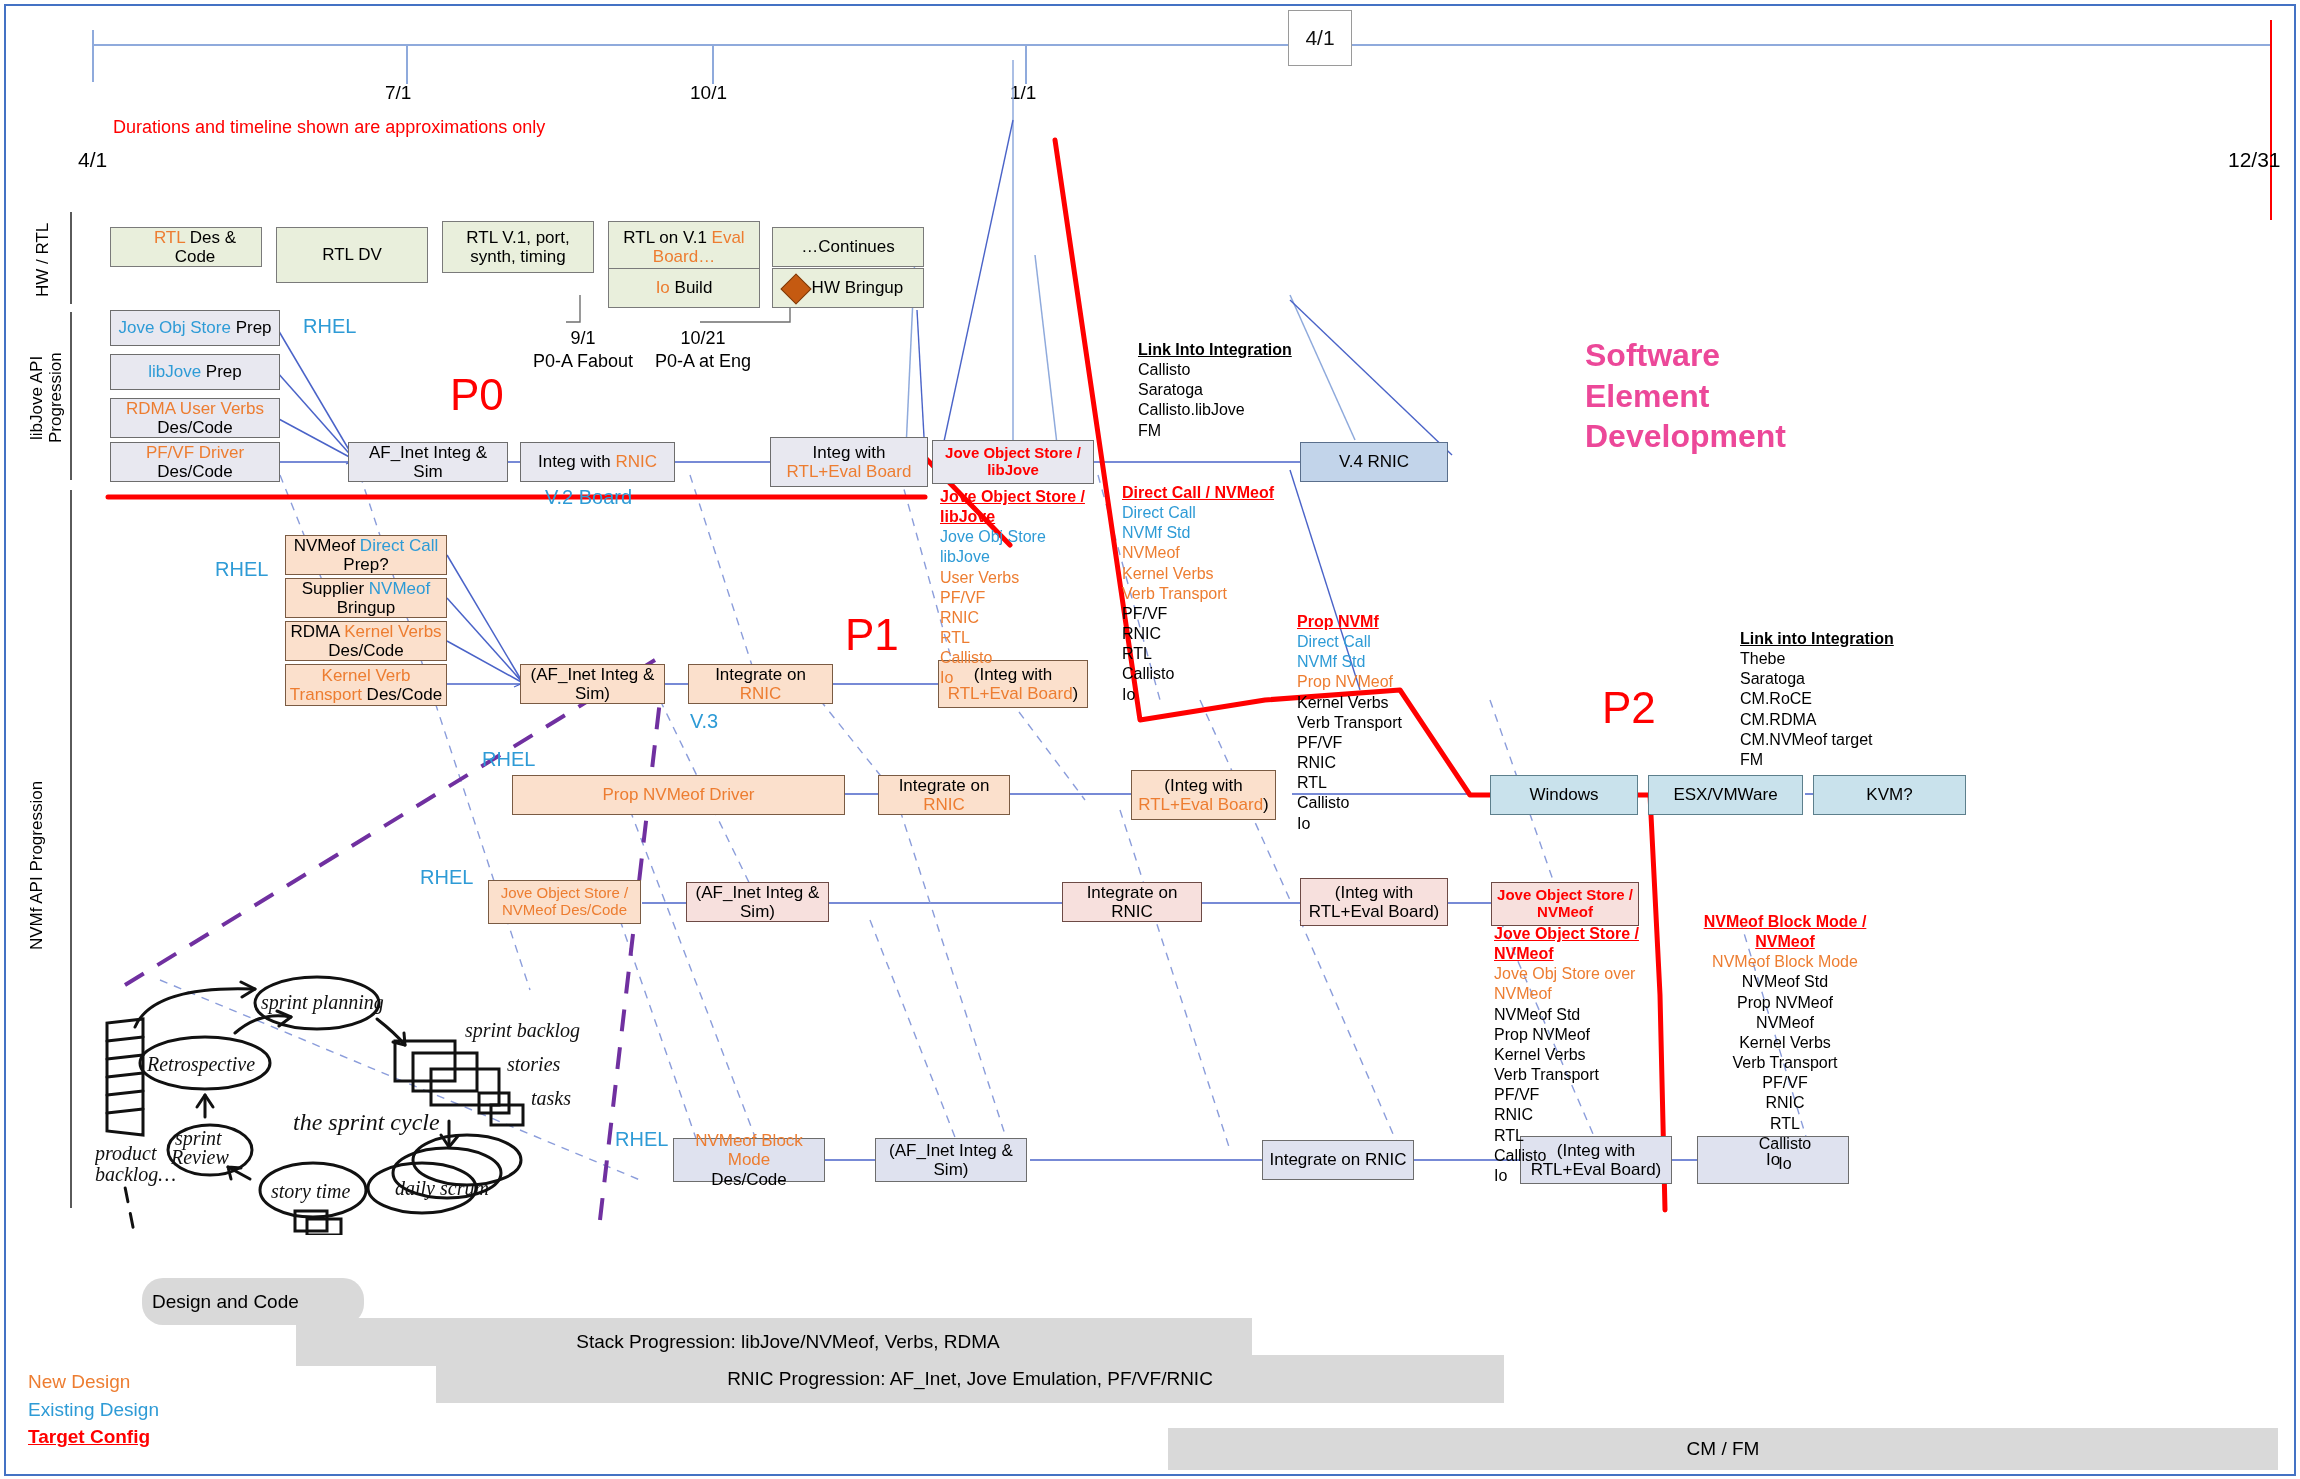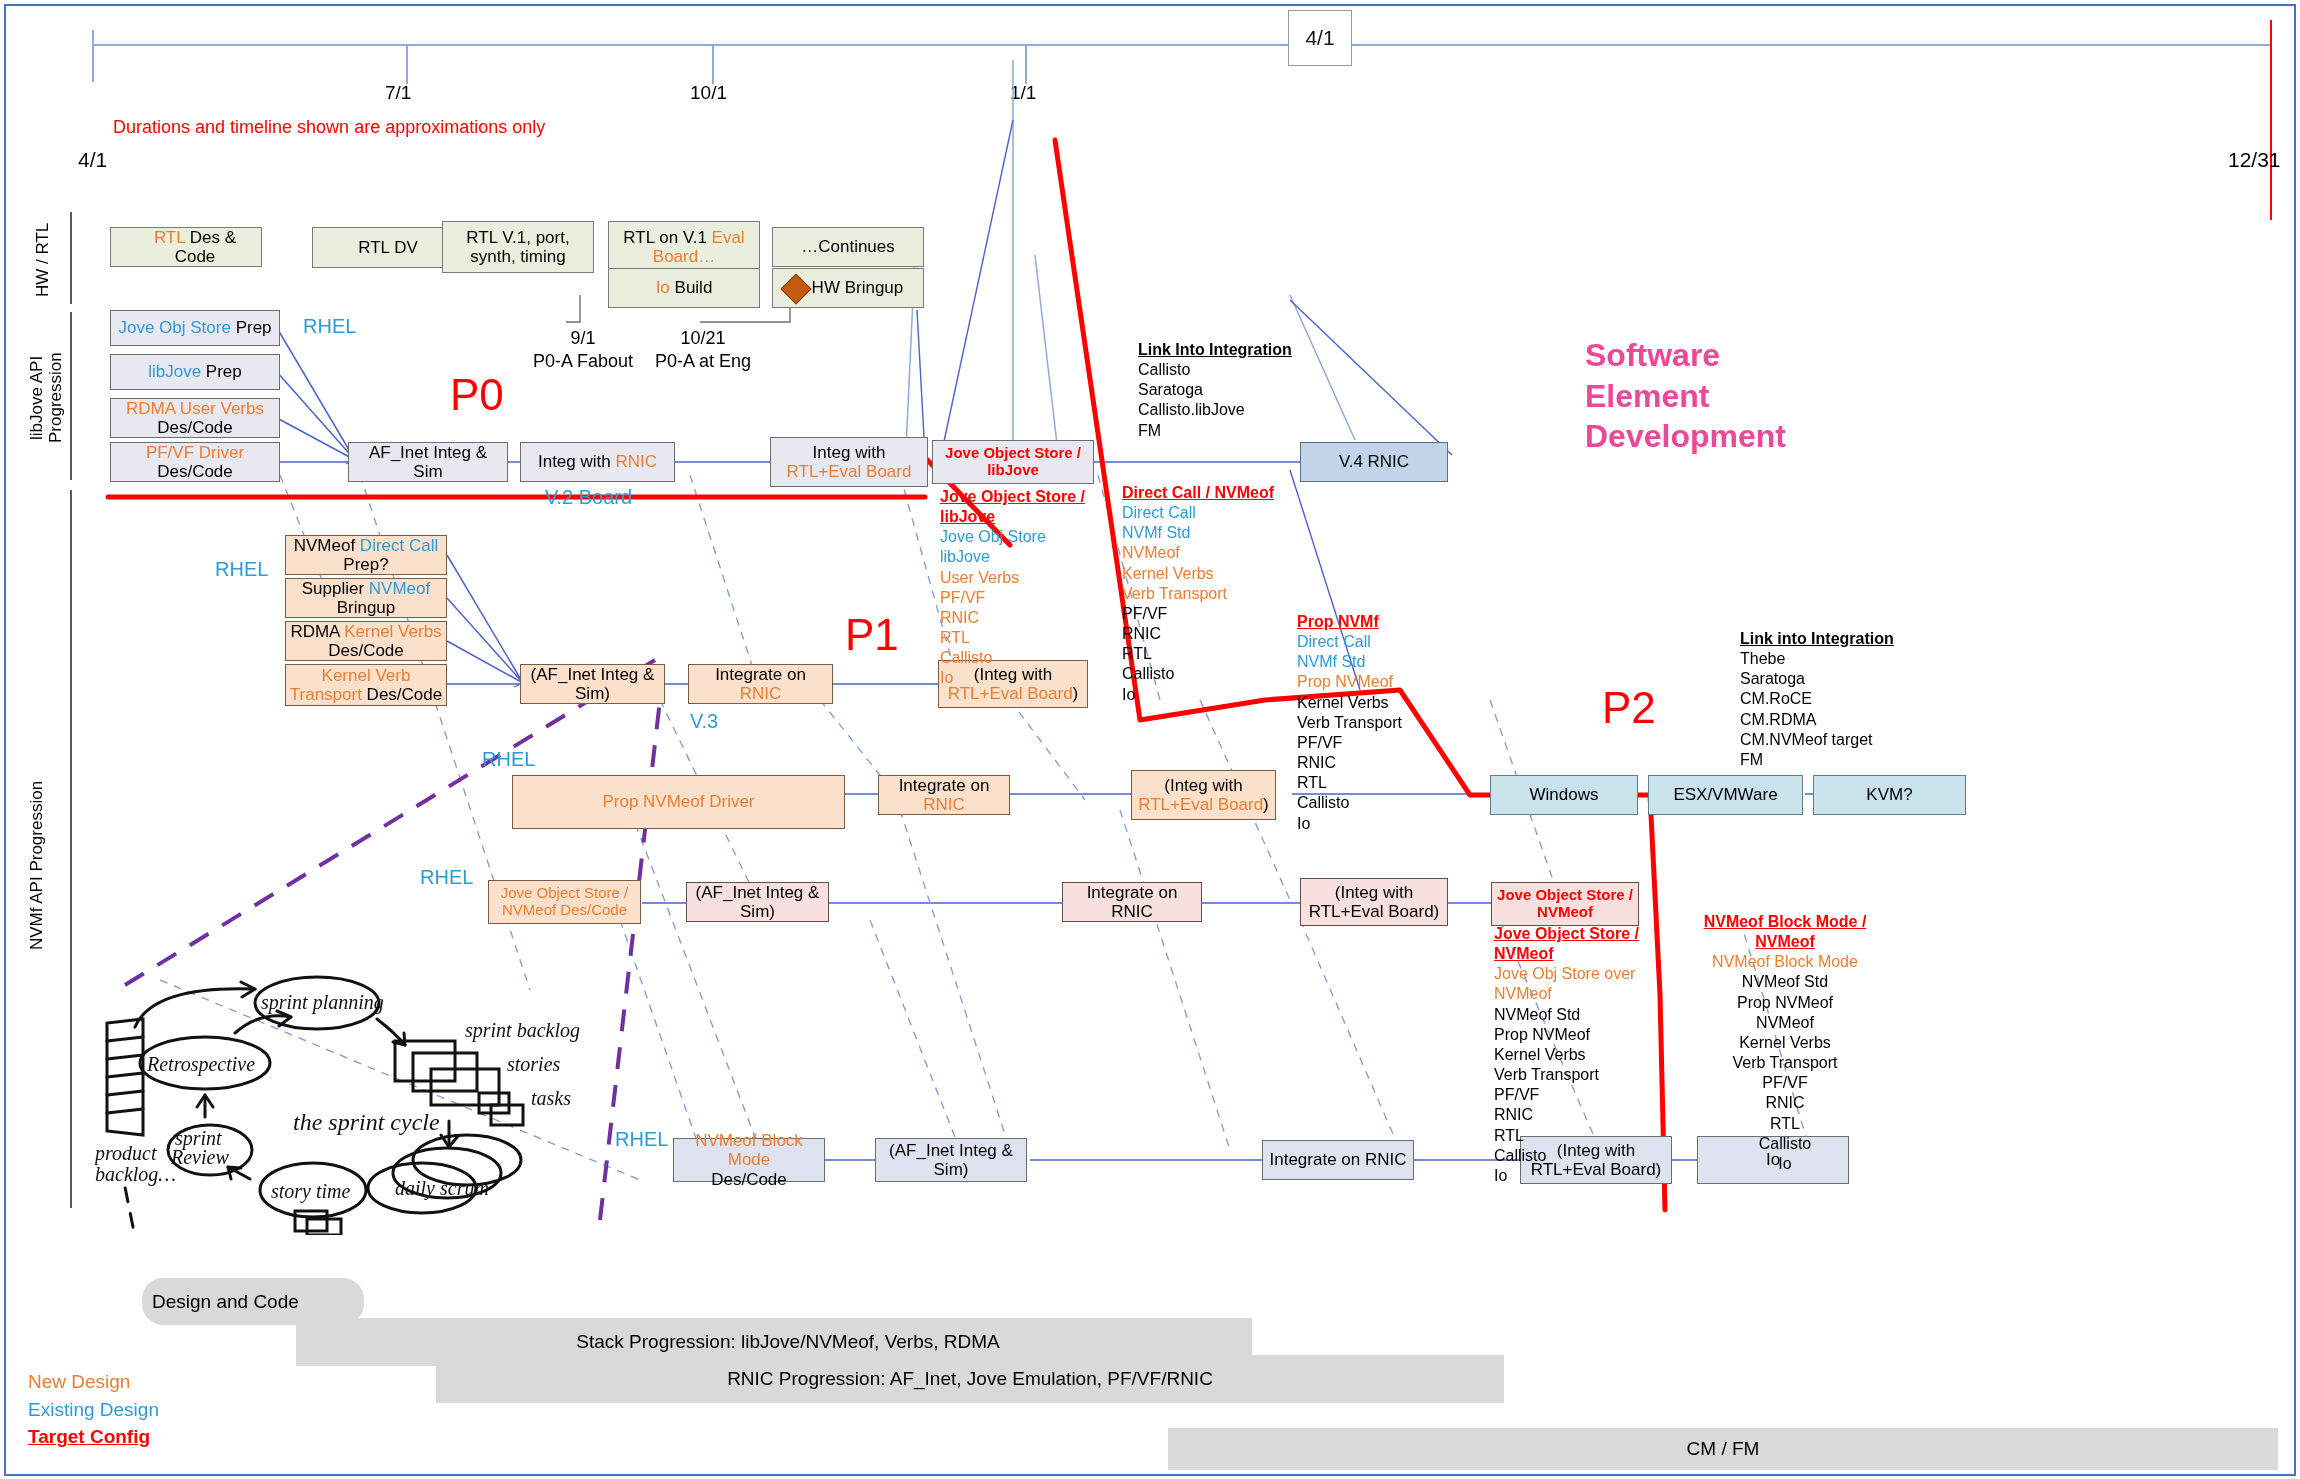--- a/index.html
+++ b/index.html
@@ -191,21 +191,21 @@
     <g stroke="#ff0000" stroke-width="5" fill="none" stroke-linejoin="round" stroke-linecap="round">
       <line x1="108" y1="497" x2="925" y2="497"></line>
       <polyline points="1055,140 1140,720 1265,700 1400,690 1470,795 1650,795 1660,995 1665,1210"></polyline>
       <line x1="908" y1="440" x2="1010" y2="545"></line>
     </g>
   </svg>
 
   <div class="node green" style="left:110px;top:227px;width:152px;height:40px;padding-left:21px;">
       <span><span class="or">RTL</span><span class="bk"> Des &amp; Code</span></span>
     </div>
-  <div class="node green" style="left:276px;top:227px;width:152px;height:41px;margin-left:36px;">
+  <div class="node green" style="left:276px;top:227px;width:152px;height:56px;">
       <span><span class="bk">RTL DV</span></span>
     </div>
   <div class="node green" style="left:442px;top:221px;width:152px;height:52px;">
       <span><span class="bk">RTL V.1, port, synth, timing</span></span>
     </div>
   <div class="node green" style="left:608px;top:221px;width:152px;height:52px;">
       <span><span class="bk">RTL on V.1 </span><span class="or">Eval Board…</span></span>
     </div>
   <div class="node green" style="left:772px;top:227px;width:152px;height:40px;">
       <span><span class="bk">…Continues</span></span>
@@ -285,21 +285,21 @@
   <div class="node peach" style="left:520px;top:664px;width:145px;height:40px;">
       <span><span class="bk">(AF_Inet Integ &amp; Sim)</span></span>
     </div>
   <div class="node peach" style="left:688px;top:664px;width:145px;height:40px;">
       <span><span class="bk">Integrate on </span><span class="or">RNIC</span></span>
     </div>
   <div class="node peach" style="left:938px;top:660px;width:150px;height:48px;">
       <span><span class="bk">(Integ with </span><span class="or">RTL+Eval Board</span><span class="bk">)</span></span>
     </div>
 
-  <div class="node peach" style="left:512px;top:775px;width:333px;height:54px;">
+  <div class="node peach" style="left:512px;top:775px;width:333px;height:40px;">
       <span><span class="or">Prop NVMeof Driver</span></span>
     </div>
   <div class="node peach" style="left:878px;top:775px;width:132px;height:40px;">
       <span><span class="bk">Integrate on </span><span class="or">RNIC</span></span>
     </div>
   <div class="node peach" style="left:1131px;top:770px;width:145px;height:50px;">
       <span><span class="bk">(Integ with </span><span class="or">RTL+Eval Board</span><span class="bk">)</span></span>
     </div>
   <div class="node blue" style="left:1490px;top:775px;width:148px;height:40px;">
       <span><span class="bk">Windows</span></span>

